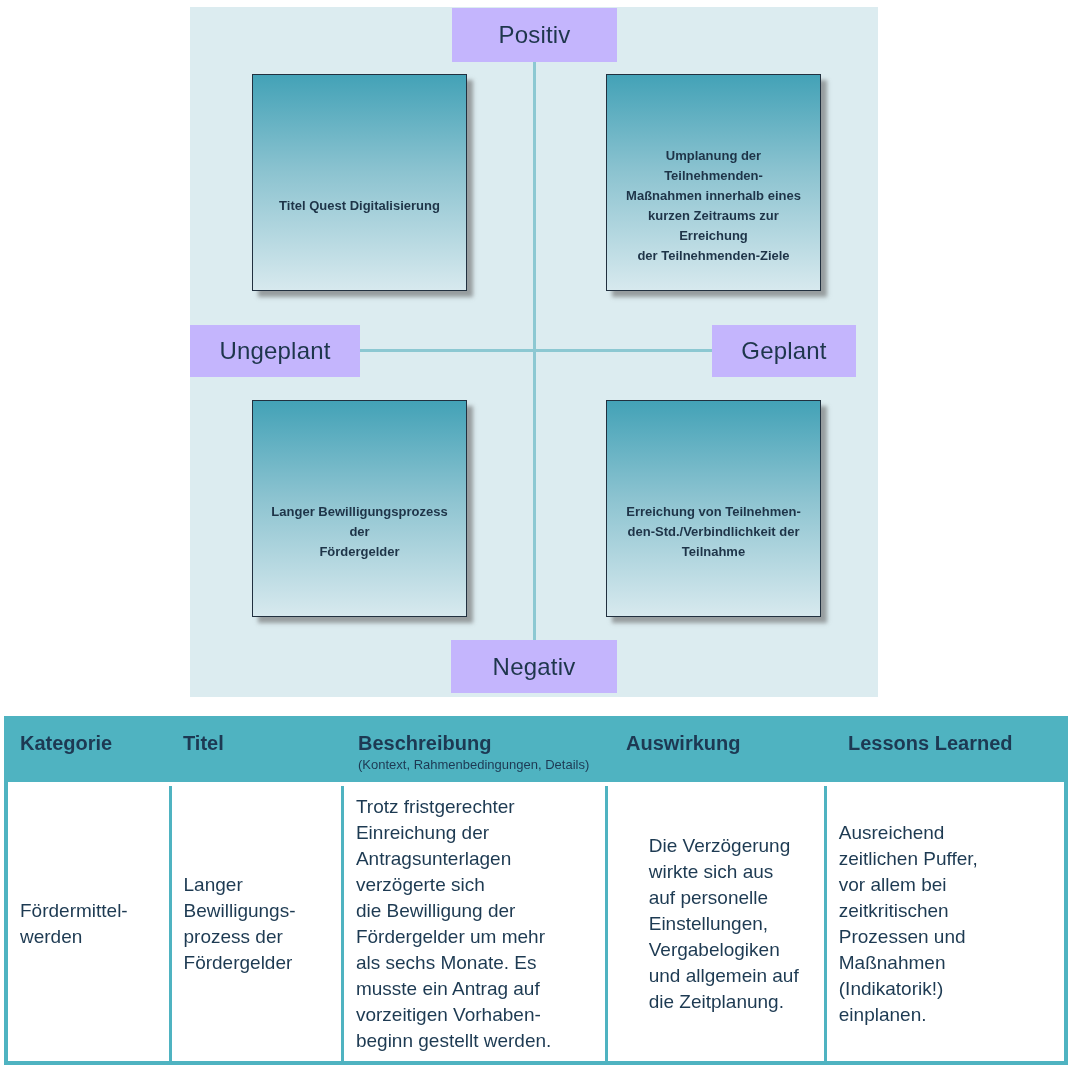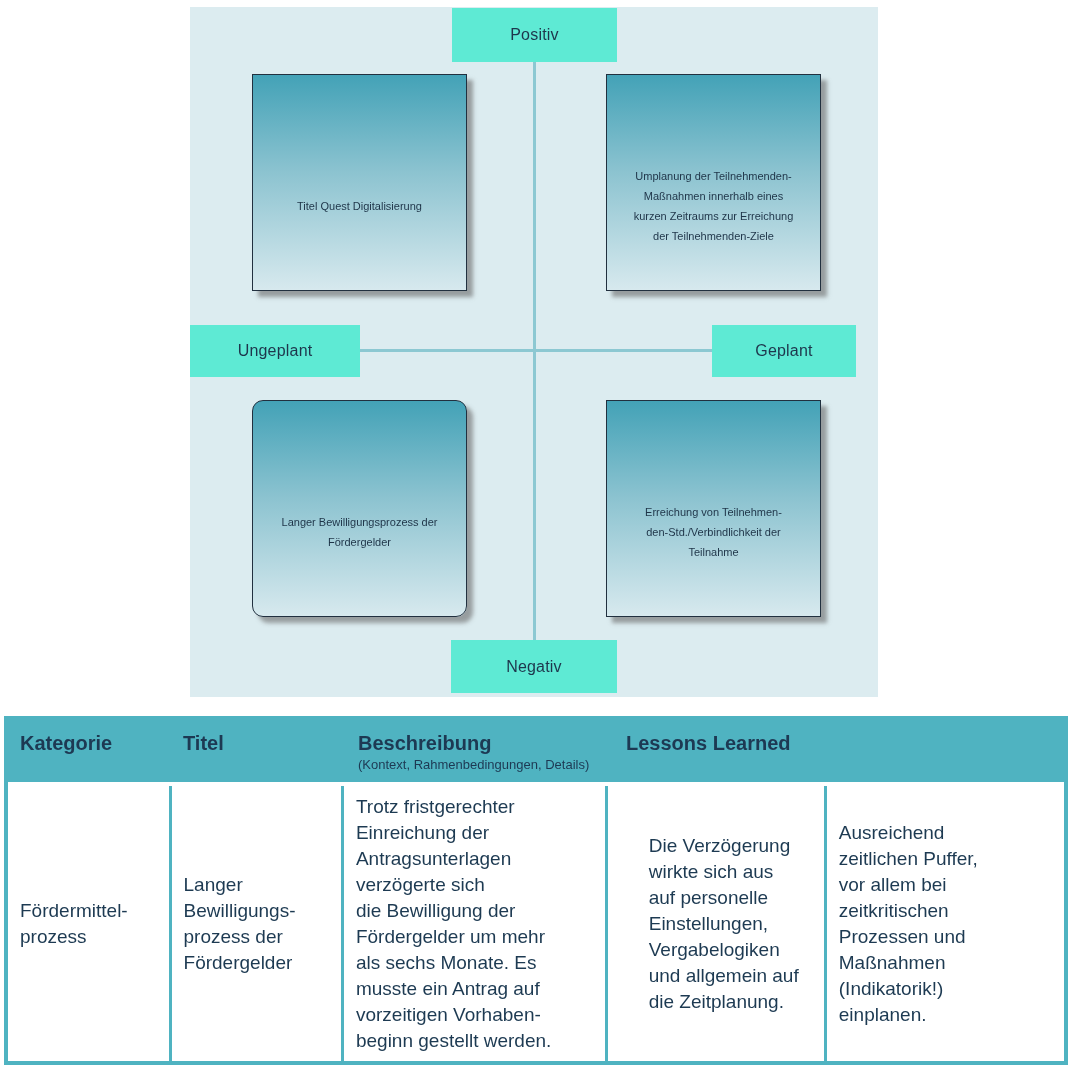--- a/index.html
+++ b/index.html
@@ -17,49 +17,49 @@
     position: absolute; left: 190px; top: 7px;
     width: 688px; height: 690px;
     background: #dcecf0;
   }
   .axis-line { position: absolute; background: #8cc8d2; }
   .vline { left: 343px; top: 55px; width: 3px; height: 578px; }
   .hline { left: 170px; top: 342px; width: 352px; height: 3px; }
 
   .axis-label {
     position: absolute;
-    background: #5eead4;
+    background: #c4b5fd;
     display: flex; align-items: center; justify-content: center;
-    font-size: 16px; font-weight: 500; color: #1e364c;
+    font-size: 24px; font-weight: 500; color: #1e364c;
     letter-spacing: 0.2px;
   }
   .axis-top    { left: 262px; top: 1px;   width: 165px; height: 54px; }
   .axis-bottom { left: 261px; top: 633px; width: 166px; height: 53px; }
   .axis-left   { left: 0;     top: 318px; width: 170px; height: 52px; }
   .axis-right  { left: 522px; top: 318px; width: 144px; height: 52px; }
 
   .card {
     position: absolute;
     width: 215px; height: 217px;
     background: linear-gradient(180deg, #43a2b7 0%, #8cc3d0 45%, #d7e9ee 100%);
     border: 1.5px solid #21303f;
     box-shadow: 6px 6px 4px rgba(105,105,105,0.6);
     display: flex; align-items: center; justify-content: center;
     text-align: center;
     padding: 8px 12px;
   }
   .card span {
-    font-size: 11px; line-height: 20px; font-weight: 400;
+    font-size: 13px; line-height: 20px; font-weight: 700;
     color: #1e3448;
     white-space: pre-line;
     margin-top: 47px;
   }
   .card-tl { left: 62px;  top: 67px; }
   .card-tr { left: 416px; top: 67px; }
-  .card-bl { left: 62px;  top: 393px; border-radius: 11px; }
+  .card-bl { left: 62px;  top: 393px; }
   .card-br { left: 416px; top: 393px; }
 
   
   .lessons-table {
     position: absolute; left: 4px; top: 716px;
     width: 1064px; height: 349px;
     background: #4fb3c1;
     border: 4px solid #4fb3c1;
     display: flex; flex-direction: column;
   }
@@ -143,31 +143,34 @@
       <div class="th col-1">
         <span class="h-main">Kategorie</span>
       </div>
       <div class="th col-2">
         <span class="h-main">Titel</span>
       </div>
       <div class="th col-3">
         <span class="h-main">Beschreibung</span>
         <span class="h-sub">(Kontext, Rahmenbedingungen, Details)</span>
       </div>
+      <div class="th col-4">
+        <span class="h-main">Auswirkung</span>
+      </div>
       <div class="th col-5">
         <span class="h-main">Lessons Learned</span>
       </div>
     </div>
 
     <div class="header-gap"></div>
 
     <div class="tbody">
       <div class="td col-1">
         <span>Fördermittel-
-prozess</span>
+werden</span>
       </div>
       <div class="td col-2">
         <span>Langer
 Bewilligungs-
 prozess der
 Fördergelder</span>
       </div>
       <div class="td col-3">
         <span>Trotz fristgerechter
 Einreichung der

